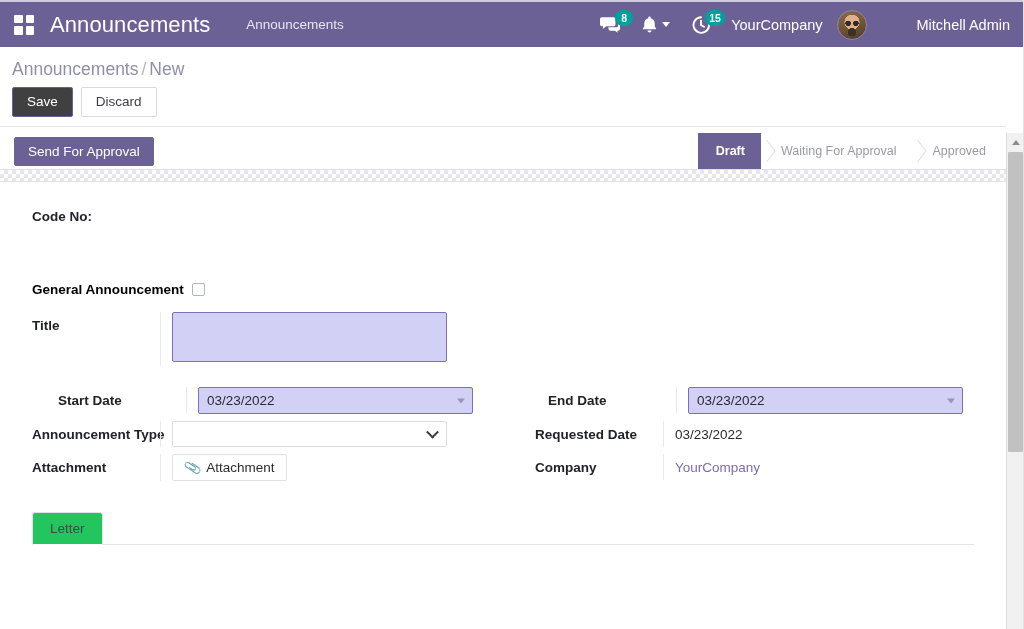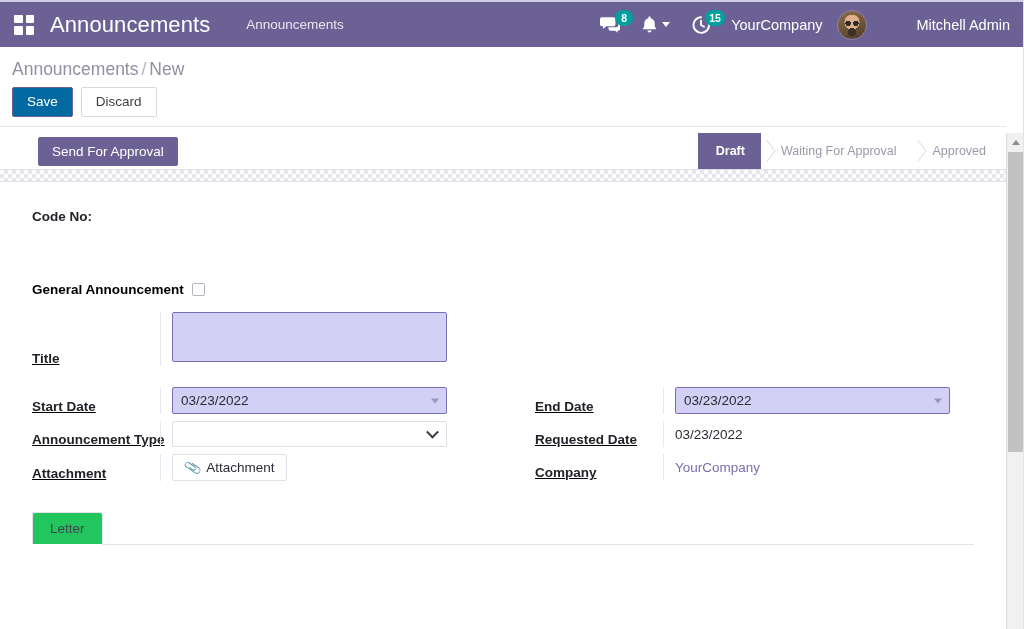--- a/index.html
+++ b/index.html
@@ -78,29 +78,29 @@
   }
   .breadcrumb .crumb-link { color:#8f8fa5; cursor:pointer; }
   .breadcrumb .sep { color:#b5b5c0; margin:0 3px; }
   .breadcrumb .crumb-active { color:#8f8fa5; }
 
   .btn-row { padding:4px 0 9px 12px; display:flex; gap:8px; }
   .btn {
     font-size:13.5px; padding:6px 14px; border-radius:2px; cursor:pointer;
     border:1px solid transparent; line-height:1.2; white-space:nowrap;
   }
-  .btn-primary { background:#0369a1; color:#fff; border-color:#6c6194; }
+  .btn-primary { background:#404040; color:#fff; border-color:#6c6194; }
   .btn-default { background:#fff; color:#3c3c44; border-color:#d8d8e0; }
 
   .cp-divider { height:1px; background:#e4e4ec; width:1006px; }
 
   
   .sb-row {
     position:absolute; left:0; top:133px; width:1006px; height:36px;
-    background:#fff; display:flex; align-items:center;padding-left:24px;
+    background:#fff; display:flex; align-items:center;
   }
   .btn-action {
     margin-left:14px; background:#6c6194; color:#fff; font-size:13.5px;
     padding:6px 13px; border:1px solid #6c6194; border-radius:2px; cursor:pointer;
     white-space:nowrap;
   }
   .statusbar { margin-left:auto; display:flex; align-items:stretch; height:36px; padding-right:4px;}
   .stage {
     position:relative; display:flex; align-items:center; font-size:12.5px;
     color:#9a9aa8; padding:0 16px 0 20px; cursor:pointer; background:#fff;
@@ -141,21 +141,21 @@
   .gen-ann { position:absolute; left:32px; top:100px; display:flex; align-items:center; }
   .gen-ann .lbl { font-size:13.5px; font-weight:bold; color:#000000; }
   .cb {
     width:13px;height:13px;margin-left:8px;border:1px solid #b4b4c2;border-radius:2px;
     background:#fff; cursor:pointer; display:inline-block;
   }
 
   
   .fgrid { position:absolute; left:0; top:130px; width:1006px; }
   .frow { display:flex; align-items:flex-start; }
-  .fcol { display:flex; align-items:flex-end; width:503px; position:relative;text-decoration:underline; }
+  .fcol { display:flex; align-items:flex-start; width:503px; position:relative; }
   .flabel {
     width:160px; min-width:160px; padding-left:32px; padding-top:6px;
     font-size:13.5px; font-weight:bold; color:#22222a; white-space:nowrap;
   }
   .fval { flex:1; padding-left:11px; border-left:1px solid #e8e8ee; min-height:26px; }
 
   .inp-purple {
     background:#d2d0f5; border:1px solid #7d6fb5; border-radius:2px;
     font-size:13.5px; color:#2b2b33; padding:5px 8px; width:100%;
     font-family:"Liberation Sans", sans-serif;
@@ -309,21 +309,21 @@
       <div class="frow">
         <div class="fcol">
           <div class="flabel">Title</div>
           <div class="fval">
             <textarea class="inp-purple title-area" placeholder="" style=""></textarea>
           </div>
         </div>
         <div class="fcol"></div>
       </div>
 
-      <div class="frow" style="margin-top:21px;">
+      <div class="frow" style="margin-top:21px;padding-left:26px;">
         <div class="fcol">
           <div class="flabel">Start Date</div>
           <div class="fval">
             <div class="date-wrap">
               <input class="inp-purple date-inp" value="03/23/2022" style="">
               <span class="date-caret"></span>
             </div>
           </div>
         </div>
         <div class="fcol">

